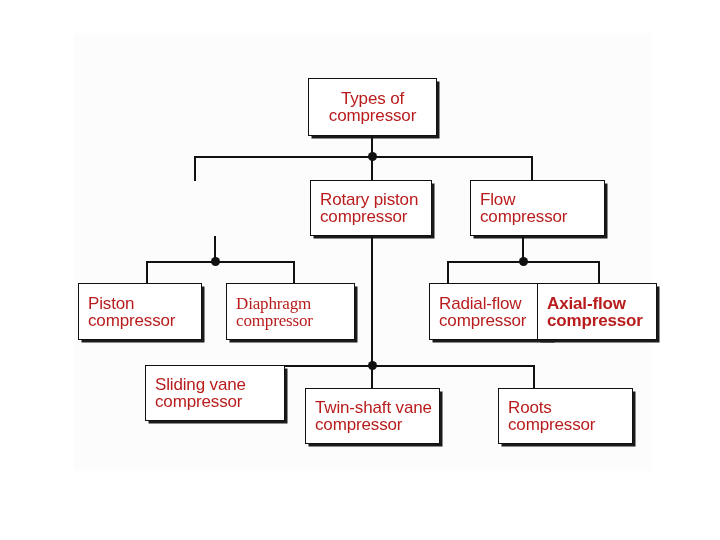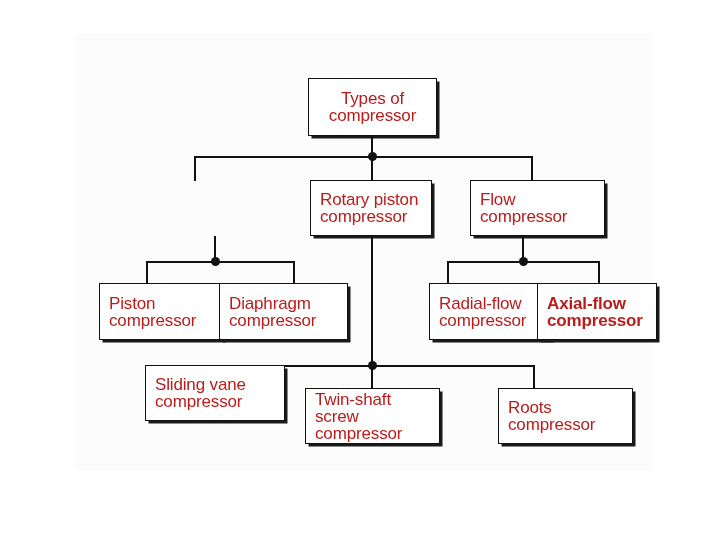--- a/index.html
+++ b/index.html
@@ -114,26 +114,26 @@
       <span class="label">Flow
 compressor</span>
     </div>
 
     <div class="vline" style="left:214px; top:236px; height:27px;"></div>
     <div class="hline" style="left:146px; top:261px; width:148px; height:1.6px;"></div>
     <div class="junction" style="left:211px; top:257px;"></div>
     <div class="vline" style="left:146px; top:261px; height:23px;"></div>
     <div class="vline" style="left:293px; top:261px; height:23px;"></div>
 
-    <div class="node" style="left:99px; top:283px; width:124px; height:57px;">
+    <div class="node" style="left:78px; top:283px; width:124px; height:57px;">
       <span class="label">Piston
 compressor</span>
     </div>
 
-    <div class="node" style="left:219px; top:283px; width:129px; height:57px;">
+    <div class="node" style="left:226px; top:283px; width:129px; height:57px;font-family:Liberation Serif, serif;">
       <span class="label">Diaphragm
 compressor</span>
     </div>
 
     <div class="vline" style="left:522px; top:236px; height:27px;"></div>
     <div class="hline" style="left:447px; top:261px; width:152px; height:1.6px;"></div>
     <div class="junction" style="left:519px; top:257px;"></div>
     <div class="vline" style="left:447px; top:261px; height:23px;"></div>
     <div class="vline" style="left:598px; top:261px; height:23px;"></div>
 
@@ -153,21 +153,21 @@
     <div class="vline" style="left:198px; top:365px; height:24px;"></div>
     <div class="vline" style="left:371px; top:365px; height:24px;"></div>
     <div class="vline" style="left:533px; top:365px; height:24px;"></div>
 
     <div class="node" style="left:145px; top:365px; width:140px; height:56px;">
       <span class="label">Sliding vane
 compressor</span>
     </div>
 
     <div class="node" style="left:305px; top:388px; width:135px; height:56px;">
-      <span class="label">Twin-shaft screw
+      <span class="label">Twin-shaft vane
 compressor</span>
     </div>
 
     <div class="node" style="left:462px; top:388px; width:135px; height:56px;margin-left:36px;">
       <span class="label">Roots
 compressor</span>
     </div>
 
   </div>
 </div>

